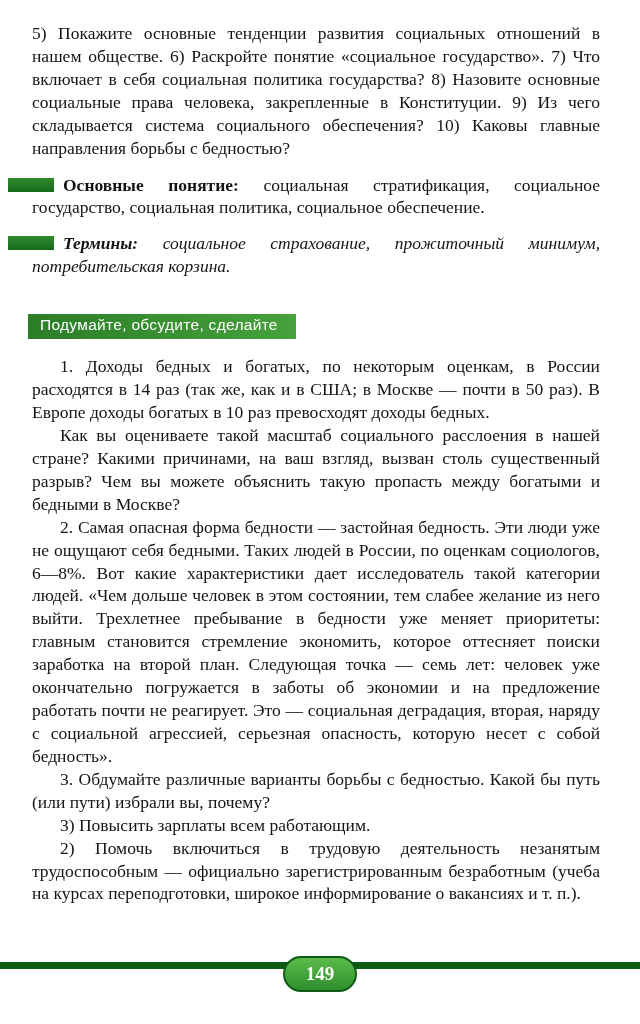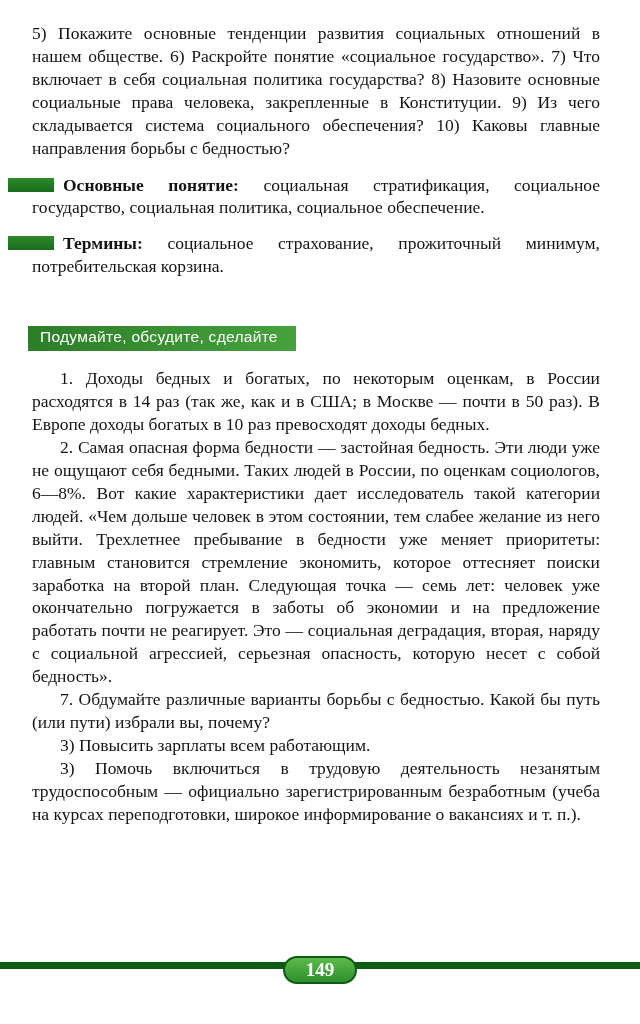--- a/index.html
+++ b/index.html
@@ -22,21 +22,21 @@
   }
   .body-text {
     font-size: 17.5px;
     line-height: 1.31;
     text-align: justify;
     margin: 0;
     font-weight: 500;
   }
   .q-par { margin-bottom: 14px; }
   .marker-par { margin-bottom: 13px; }
-  .terms-par { margin-bottom: 48px; }
+  .terms-par { margin-bottom: 36px; font-style: italic; }
   .green-marker {
     display: inline-block;
     width: 46px;
     height: 14px;
     background: linear-gradient(to bottom, #2f8a2c, #176b1c);
     margin-left: -24px;
     margin-right: 9px;
     vertical-align: -1px;
   }
   .b-label { font-weight: bold; }
@@ -59,21 +59,21 @@
     width: 640px;
     height: 7px;
     background: #0e5c14;
   }
   .page-badge {
     position: absolute;
     left: 50%;
     top: 956px;
     transform: translateX(-50%);
     width: 74px;
-    height: 28px;
+    height: 36px;
     border-radius: 18px;
     background: linear-gradient(to bottom, #5cbb4a, #2e8f2e);
     border: 2px solid #0e5c14;
     box-sizing: border-box;
     display: flex;
     align-items: center;
     justify-content: center;
     color: #ffffff;
     font-family: "Liberation Serif", serif;
     font-size: 19px;
@@ -96,24 +96,25 @@
     <p class="body-text marker-par terms-par">
       <span class="green-marker"></span><span class="b-label">Термины:</span>
       <span>социальное страхование, прожиточный минимум, потребительская корзина.</span>
     </p>
 
     <div>
       <span class="banner">Подумайте, обсудите, сделайте</span>
     </div>
 
     <p class="body-text indent">1. Доходы бедных и богатых, по некоторым оценкам, в России расходятся в 14 раз (так же, как и в США; в Москве — почти в 50 раз). В Европе доходы богатых в 10 раз превосходят доходы бедных.</p>
+    <p class="body-text indent">Как вы оцениваете такой масштаб социального расслоения в нашей стране? Какими причинами, на ваш взгляд, вызван столь существенный разрыв? Чем вы можете объяснить такую пропасть между богатыми и бедными в Москве?</p>
     <p class="body-text indent">2. Самая опасная форма бедности — застойная бедность. Эти люди уже не ощущают себя бедными. Таких людей в России, по оценкам социологов, 6—8%. Вот какие характеристики дает исследователь такой категории людей. «Чем дольше человек в этом состоянии, тем слабее желание из него выйти. Трехлетнее пребывание в бедности уже меняет приоритеты: главным становится стремление экономить, которое оттесняет поиски заработка на второй план. Следующая точка — семь лет: человек уже окончательно погружается в заботы об экономии и на предложение работать почти не реагирует. Это — социальная деградация, вторая, наряду с социальной агрессией, серьезная опасность, которую несет с собой бедность».</p>
-    <p class="body-text indent">7. Обдумайте различные варианты борьбы с бедностью. Какой бы путь (или пути) избрали вы, почему?</p>
+    <p class="body-text indent">3. Обдумайте различные варианты борьбы с бедностью. Какой бы путь (или пути) избрали вы, почему?</p>
     <p class="body-text indent">3) Повысить зарплаты всем работающим.</p>
-    <p class="body-text indent">3) Помочь включиться в трудовую деятельность незанятым трудоспособным — официально зарегистрированным безработным (учеба на курсах переподготовки, широкое информирование о вакансиях и т. п.).</p>
+    <p class="body-text indent">2) Помочь включиться в трудовую деятельность незанятым трудоспособным — официально зарегистрированным безработным (учеба на курсах переподготовки, широкое информирование о вакансиях и т. п.).</p>
 
   </div>
 
   <div class="footer-bar"></div>
   <div class="page-badge">
     <span>149</span>
   </div>
 </div>
 
 </body></html>

